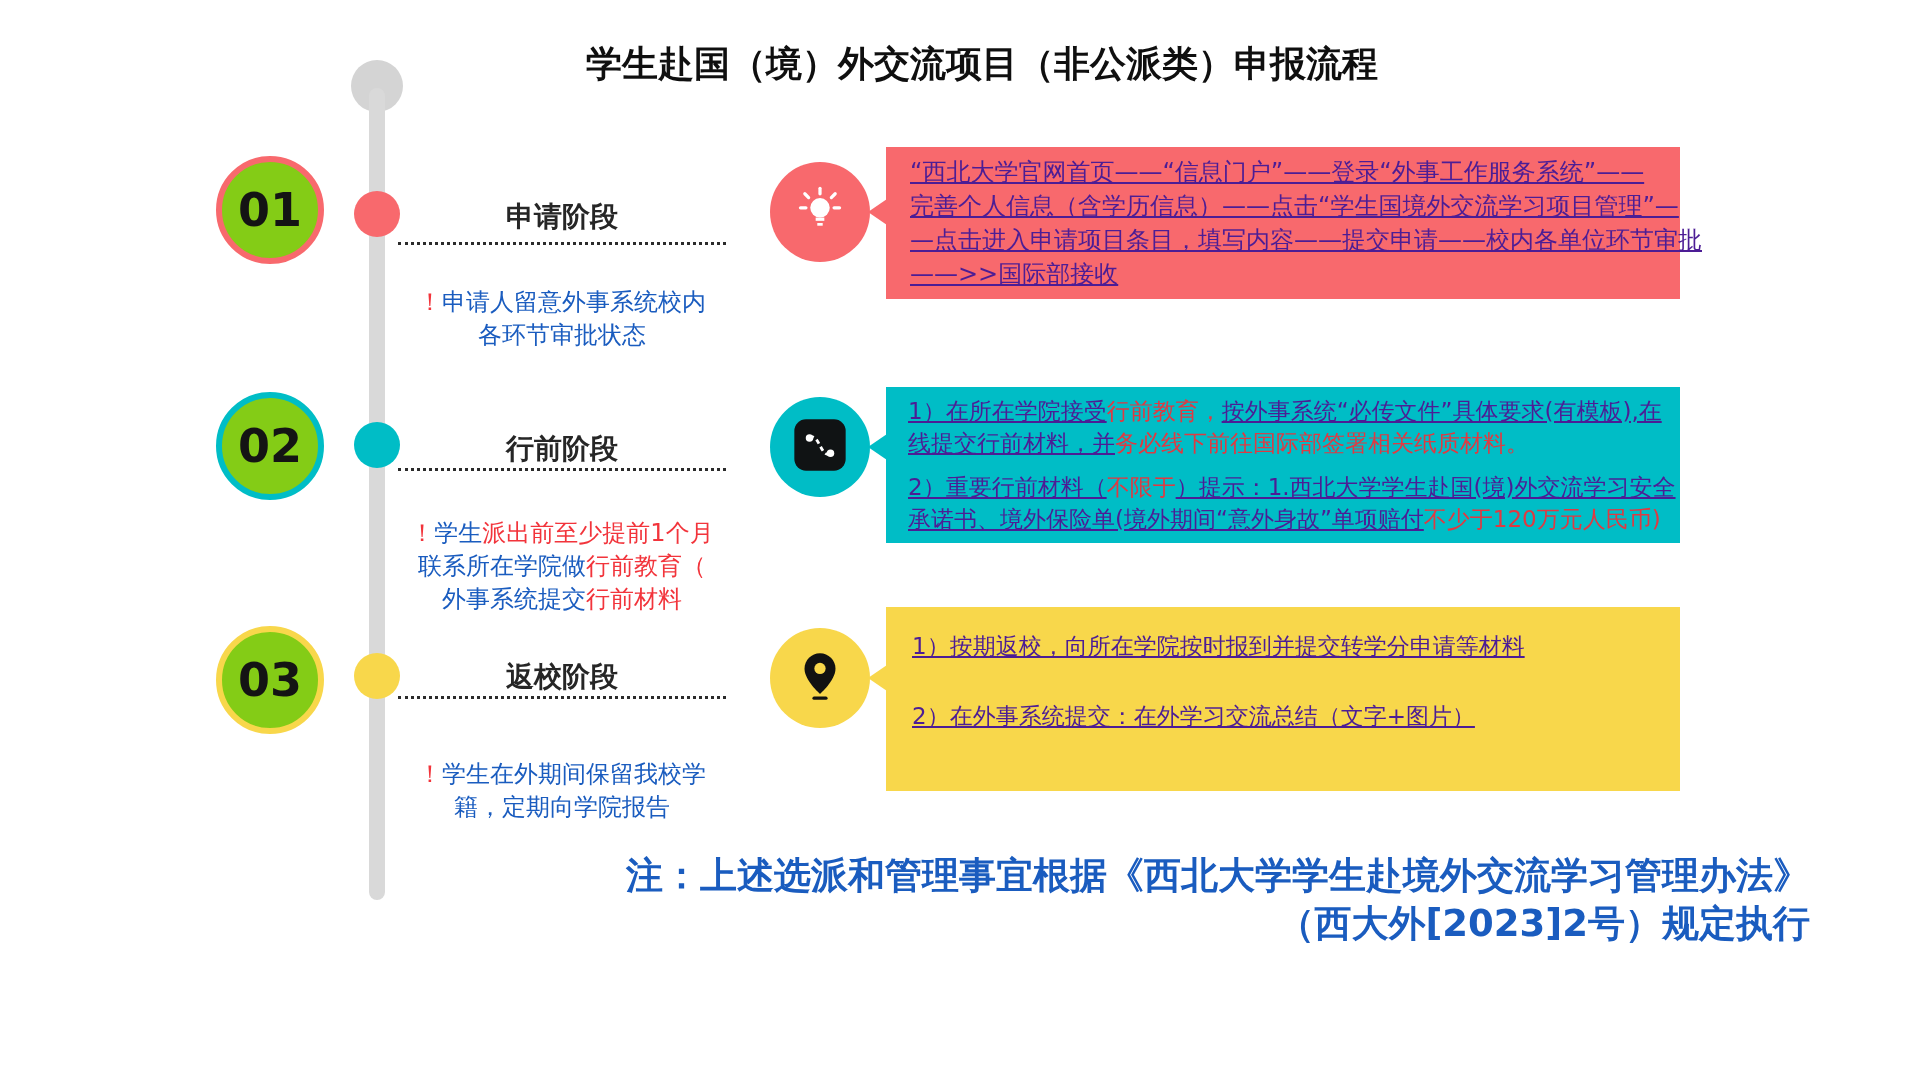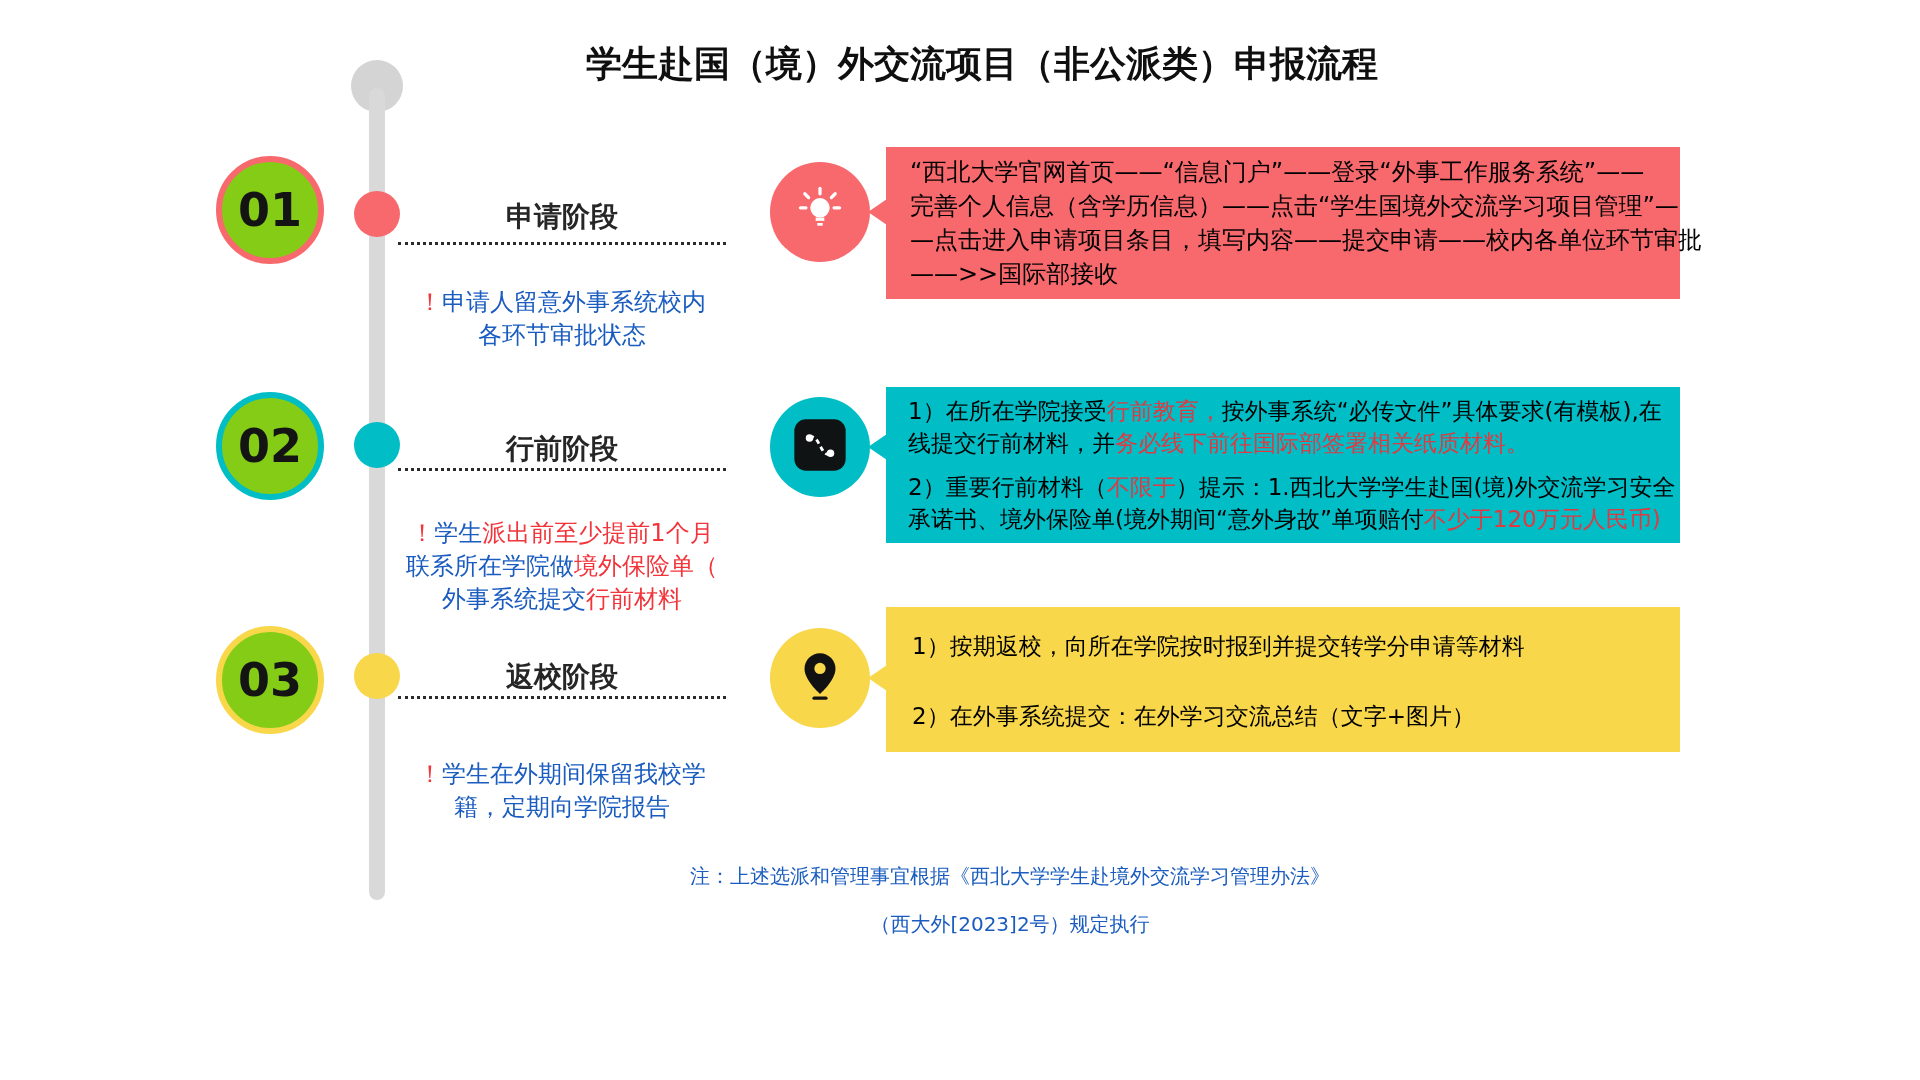--- a/index.html
+++ b/index.html
@@ -42,30 +42,30 @@
   #s2-icon{top:397px;background:var(--teal);}
   #s3-icon{top:628px;background:var(--yellow);}
   
   .box{position:absolute;left:886px;width:794px;box-sizing:border-box;color:#1b1b1b;}
   .box::before{content:"";position:absolute;left:-18px;width:0;height:0;
     border-top:13px solid transparent;border-bottom:13px solid transparent;border-right:19px solid #000;}
   #box1{top:147px;background:var(--red);padding:8px 24px;font-size:24px;line-height:34px;}
   #box1::before{top:52px;border-right-color:var(--red);}
   #box2{top:387px;background:var(--teal);padding:8px 22px;font-size:23px;line-height:32px;}
   #box2::before{top:47px;border-right-color:var(--teal);}
-  #box3{top:607px;background:var(--yellow);height:145px;padding:25px 26px 0;font-size:23px;line-height:28px;}
+  #box3{top:607px;background:var(--yellow);height:184px;padding:25px 26px 0;font-size:23px;line-height:28px;}
   #box3::before{top:58px;border-right-color:var(--yellow);}
   .box-line{white-space:nowrap;}
   .gap-top{margin-top:12px;}
   #box3 .box-line + .box-line{margin-top:42px;}
-  .seg-dark{color:#000000;}
+  .seg-dark{color:#4c1d95;text-decoration:underline;}
   .seg-redbold{color:var(--red_bold);font-weight:400;}
   
-  #footer{position:absolute;left:210px;top:852px;width:1600px;text-align:center;
-    font-size:20px;font-weight:400;color:var(--blue_text);line-height:48px;white-space:nowrap;}
+  #footer{position:absolute;left:210px;top:852px;width:1600px;text-align:right;
+    font-size:37px;font-weight:700;color:var(--blue_text);line-height:48px;white-space:nowrap;}
 </style>
 </head>
 <body>
 
 <div id="title">学生赴国（境）外交流项目（非公派类）申报流程</div>
 
 <div id="tl-cap"></div>
 <div id="tl-line"></div>
 
 <div class="badge" id="s1-badge">
@@ -102,21 +102,21 @@
 </div>
 
 <div class="badge" id="s2-badge">
   <span>02</span>
 </div>
 <div class="dot" id="s2-dot"></div>
 <div class="stage-label" id="s2-label">行前阶段</div>
 <div class="divider" id="s2-divider"></div>
 <div class="note" id="s2-note">
   <div><span class="seg-red">！</span><span class="seg-blue">学生</span><span class="seg-red">派出前至少提前1个月</span></div>
-  <div><span class="seg-blue">联系所在学院做</span><span class="seg-red">境外保险单（</span></div>
+  <div><span class="seg-blue">联系所在学院做</span><span class="seg-red">行前教育（</span></div>
   <div><span class="seg-blue">外事系统提交</span><span class="seg-red">行前材料</span></div>
 </div>
 <div class="icon-badge" id="s2-icon">
   <span>
     <svg viewBox="0 0 48 48" width="56" height="56" aria-hidden="true">
       <rect x="2" y="2" width="44" height="44" rx="10" fill="#101314"></rect>
       <circle cx="15" cy="18" r="3.2" fill="#ffffff"></circle>
       <circle cx="33" cy="31" r="3.2" fill="#ffffff"></circle>
       <path d="M15 18c8-6 10 19 18 13" fill="none" stroke="#ffffff" stroke-width="2.4" stroke-dasharray="4 3"></path>
     </svg>

